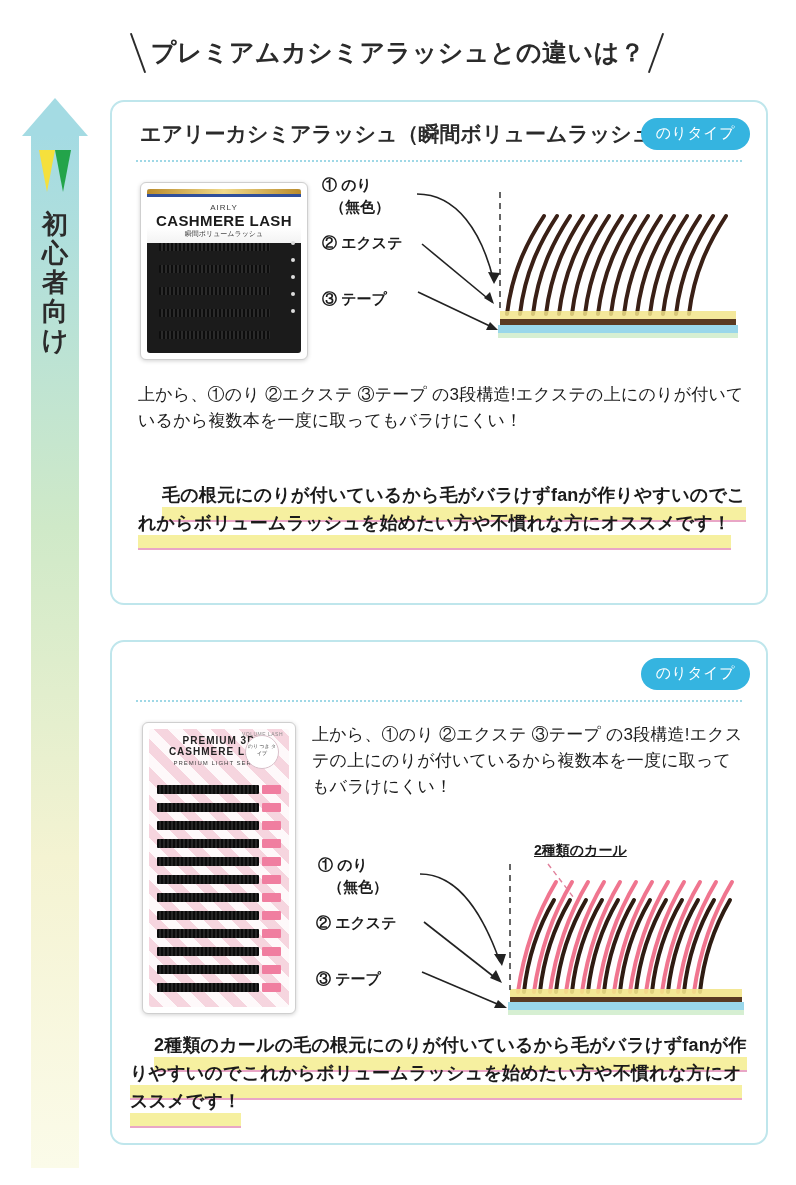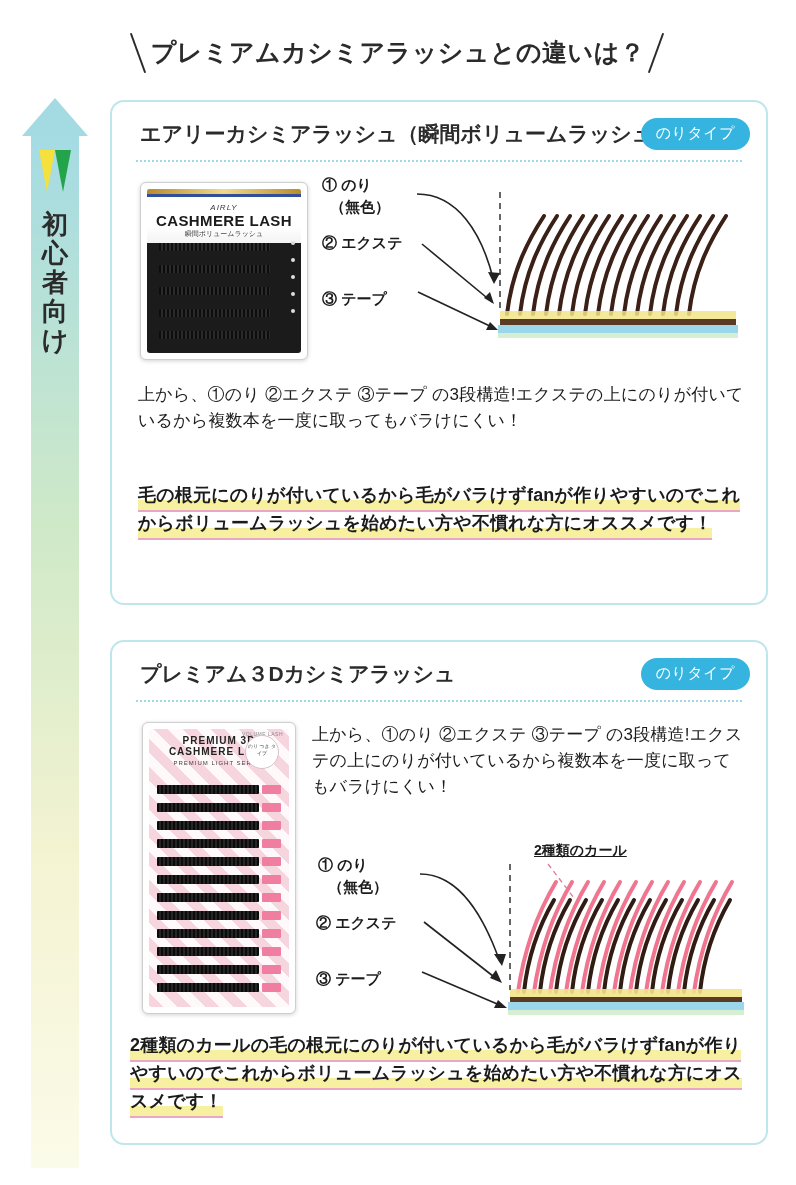--- a/index.html
+++ b/index.html
@@ -176,21 +176,21 @@
     overflow: hidden;
   }
   .tray-label {
     position: absolute;
     left: 0; right: 0; top: 0;
     background: #fff;
     text-align: center;
     padding: 4px 0 4px;
   }
   #tray-airy .tray-label { height: 46px; background: linear-gradient(#fff 70%, #f3f3f3 100%); }
-  .lbl-brand { font-size: 8px; color: #3b3b3b; letter-spacing: 1px; font-style: italic; }
+  .lbl-brand { font-size: 8px; color: #3b3b3b; letter-spacing: 1px; }
   .lbl-main  { font-size: 15px; font-weight: bold; color: #1b1b1b; letter-spacing: .4px; }
   .lbl-sub   { font-size: 7px; color: #3b3b3b; }
   .gold-bar  {
     position: absolute; left: 0; right: 0; top: 0; height: 5px;
     background: linear-gradient(90deg,#b98b2c,#f0d98a,#b98b2c);
   }
   .blue-bar  {
     position: absolute; left: 0; right: 0; top: 5px; height: 3px;
     background: #2f4f9b;
   }
@@ -252,21 +252,22 @@
     position: absolute;
     font-size: 17px;
     line-height: 1.52;
     color: #1b1b1b;
     letter-spacing: 0.2px;
   }
   .para.bold { font-weight: bold; font-size: 18px; line-height: 1.55; }
   .hl {
     background: linear-gradient(transparent 62%, #f6f0a0 62%);
     border-bottom: 2px solid #e9a6c6;
-    padding-bottom: 5px;
+    padding-bottom: 15px;
+    margin-left: 24px;
   }
 </style>
 </head>
 <body>
 
 <div class="page-header">
   <span class="slash left"></span>
   <span class="title">プレミアムカシミアラッシュとの違いは？</span>
   <span class="slash right"></span>
 </div>
@@ -364,21 +365,20 @@
   <div class="para" style="left:26px; top:280px; width:606px;">上から、①のり ②エクステ ③テープ の3段構造!エクステの上にのりが付いているから複数本を一度に取ってもバラけにくい！</div>
 
   <div class="para bold" style="left:26px; top:380px; width:612px;">
     <span class="hl">毛の根元にのりが付いているから毛がバラけずfanが作りやすいのでこれからボリュームラッシュを始めたい方や不慣れな方にオススメです！</span>
   </div>
 </div>
 
 <div class="card" id="card-premium">
 
   <div class="card-head">
-    <div class="card-title">プレミアム３Dカシミアラッシュ</div>
     <div class="badge">のりタイプ</div>
     <div class="dotted-rule"></div>
   </div>
 
   <div class="tray" id="tray-premium">
     <div class="tray-inner">
       <div class="p-head">
         <div class="p-corner">VOLUME LASH</div>
         <div class="p-t1">PREMIUM 3D</div>
         <div class="p-t2">CASHMERE LASH</div>

